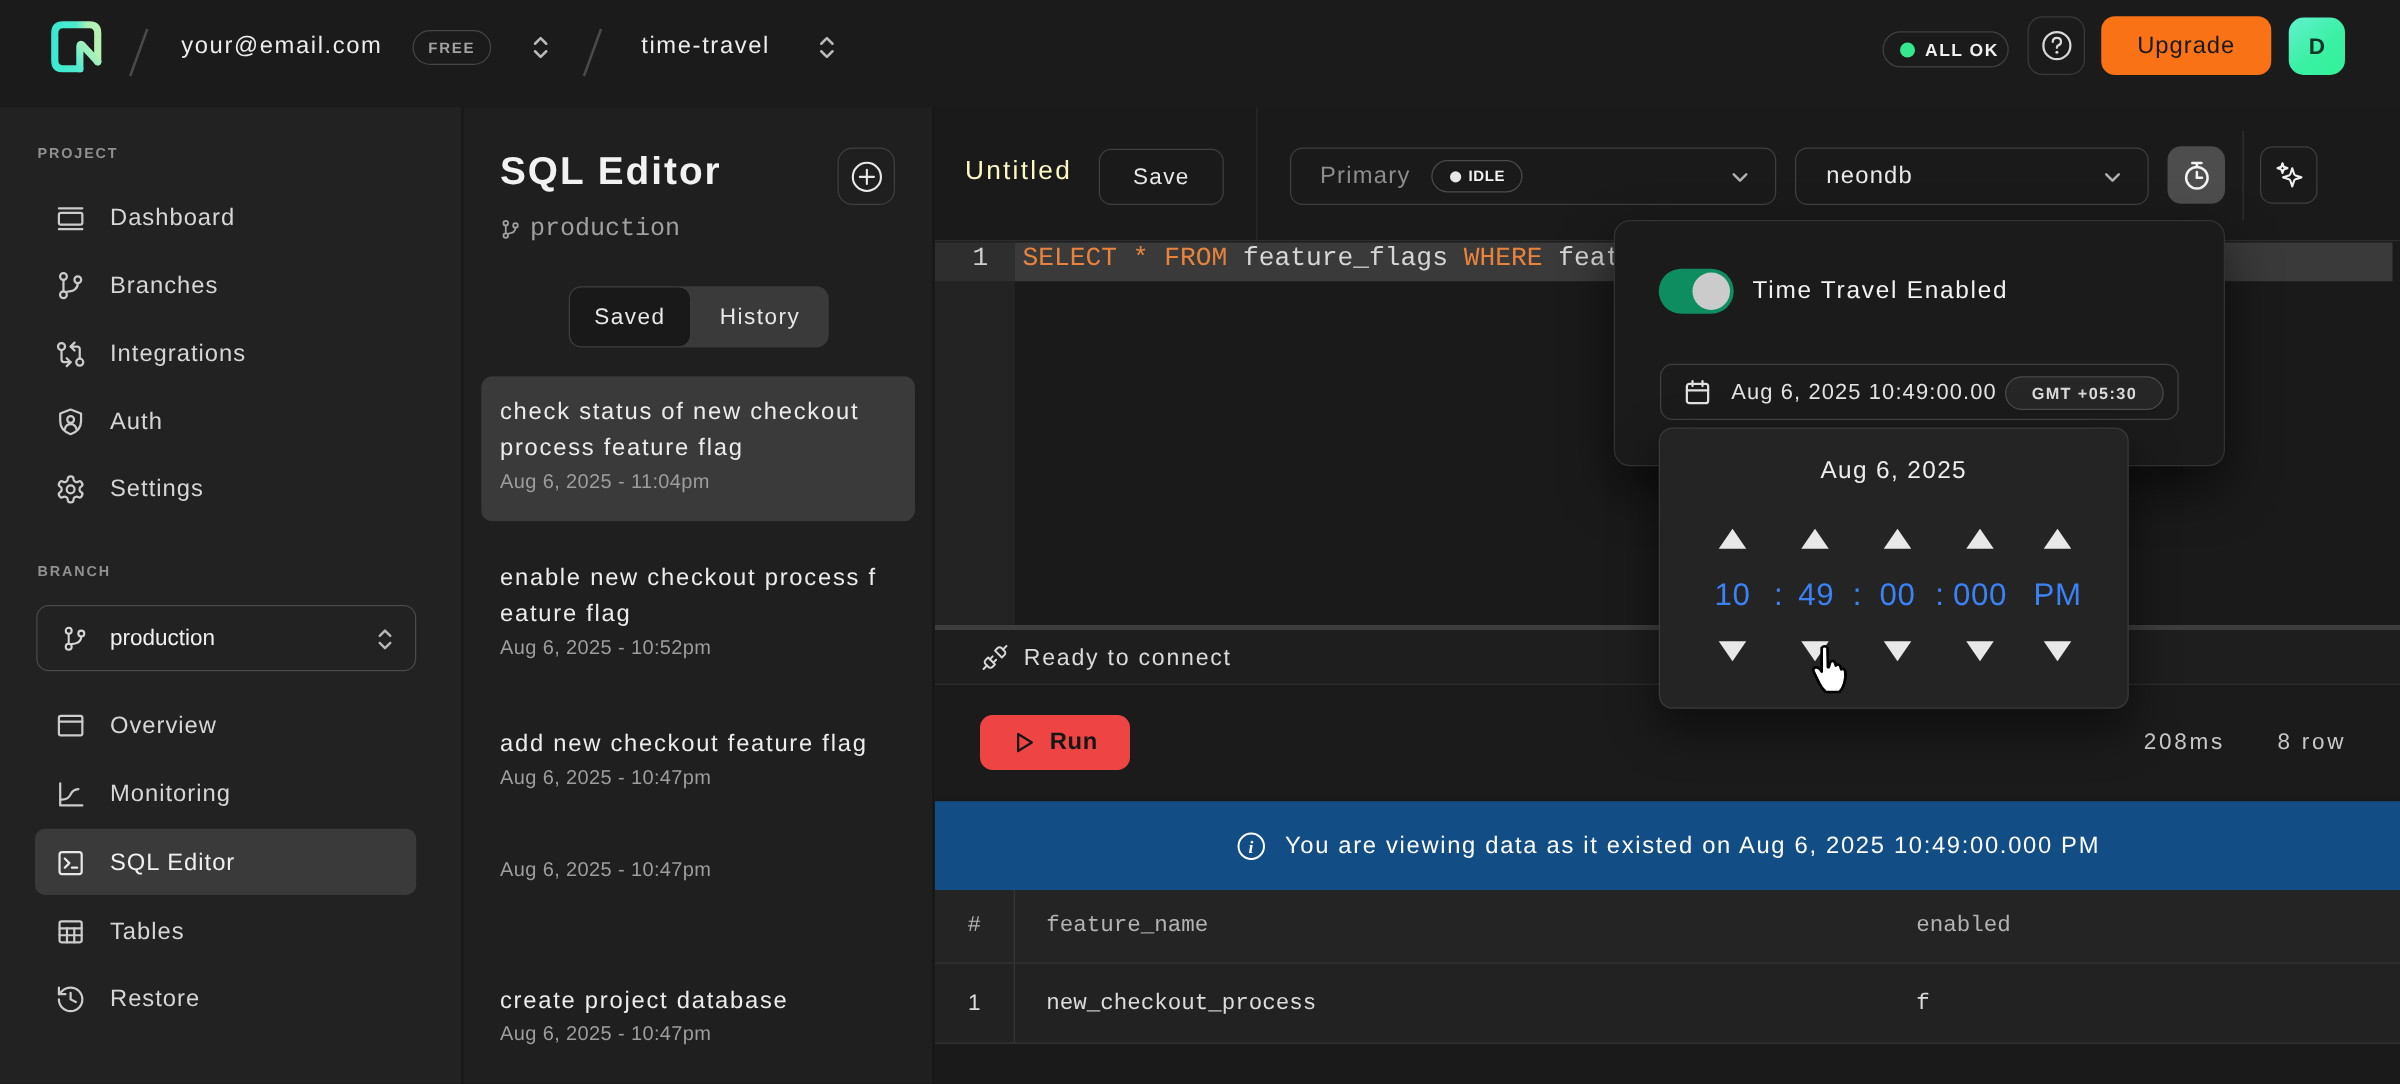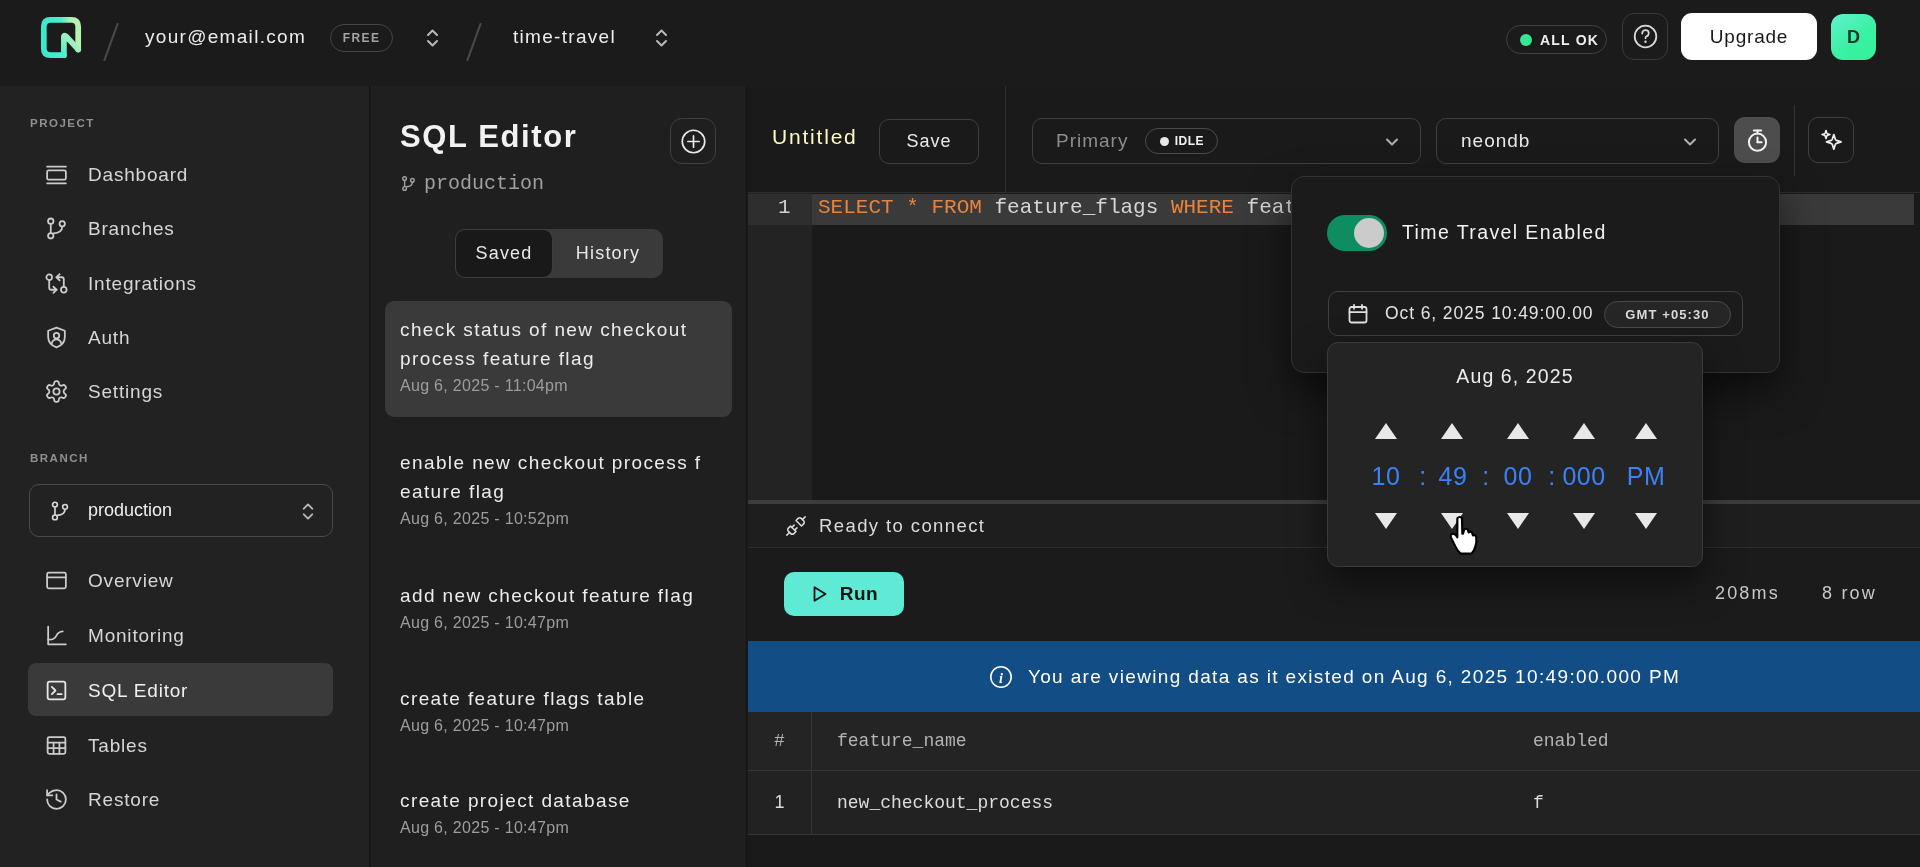--- a/index.html
+++ b/index.html
@@ -10,21 +10,21 @@
   .mono { font-family:"Liberation Mono", monospace; }
 
   
   #topbar { left:0; top:0; width:1920px; height:86px; background:#1b1b1b; }
   .slash { width:2px; height:40px; background:#4a4a4a; transform:rotate(20deg); }
   .pill { border:1px solid #454545; border-radius:999px; display:flex; align-items:center; justify-content:center; }
   #freepill { left:330px; top:24px; width:63px; height:28px; font-size:12px; font-weight:bold; letter-spacing:1.4px; color:#a3a3a3;text-align:center; }
   #allok { left:1506px; top:25px; width:101px; height:29px; border:1px solid #414141; border-radius:999px; display:flex; align-items:center; gap:8px; padding-left:13px; font-size:14px; font-weight:bold; color:#f0f0f0; letter-spacing:1.2px;}
   #allok .dot { width:12px; height:12px; border-radius:50%; background:#35e78f; }
   #helpbtn { left:1622px; top:13px; width:46px; height:47px; border:1px solid #3a3a3a; border-radius:12px; display:flex; align-items:center; justify-content:center; }
-  #upgrade { left:1681px; top:13px; width:136px; height:47px; background:#ffffff; border-radius:11px; color:#1a1a1a; font-size:19px; letter-spacing:.8px; display:flex; align-items:center; justify-content:center; }
+  #upgrade { left:1681px; top:13px; width:136px; height:47px; background:#f97316; border-radius:11px; color:#1a1a1a; font-size:19px; letter-spacing:.8px; display:flex; align-items:center; justify-content:center; }
   #avatar { left:1831px; top:14px; width:45px; height:46px; border-radius:12px; background:linear-gradient(140deg,#62f1cf 0%, #3bf0a4 55%, #32f298 100%); color:#123326; font-size:18px; font-weight:bold; display:flex; align-items:center; justify-content:center; }
 
   
   #sidebar { left:0; top:86px; width:370px; height:781px; background:#222222; border-right:1px solid #141414; }
   .sectlabel { font-size:11.5px; font-weight:bold; letter-spacing:1.5px; color:#909090; }
   .navitem { position:absolute; left:44px; display:flex; align-items:center; gap:19px; font-size:19px; letter-spacing:.8px; color:#d6d6d6; }
   .navitem svg { flex:0 0 auto; }
   #selitem { left:28px; top:577px; width:305px; height:53px; background:#3a3a3a; border-radius:8px; }
   #branchsel { left:29px; top:398px; width:304px; height:53px; border:1px solid #4a4a4a; border-radius:10px; display:flex; align-items:center; }
 
@@ -61,21 +61,21 @@
   #lineno { left:30px; top:110px; font-size:21px; color:#cfcfcf; }
   #linestrip { left:64px; top:108px; width:1102px; height:31px; background:#3a3a3a; }
   #gutterhl { left:0; top:108px; width:64px; height:31px; background:#2e2e2e; }
   #code1 { left:70px; top:110px; font-size:21px; letter-spacing:0; color:#d6d6d6; white-space:pre; }
   .kw { color:#e8833e; }
 
   
   #dragbar { left:0; top:414px; width:1172px; height:4px; background:#3d3d3d; }
   #readybar { left:0; top:418px; width:1172px; height:44px; background:#1e1e1e; border-bottom:1px solid #2e2e2e; display:flex; align-items:center; gap:12px; padding-left:37px; font-size:18.5px; letter-spacing:1.4px; color:#dadada; }
   #runrow { left:0; top:463px; width:1172px; height:89px; background:#1b1b1b; }
-  #runbtn { left:36px; top:23px; width:120px; height:44px; background:#5eead4; border-radius:10px; display:flex; align-items:center; justify-content:center; gap:11px; color:#161616; font-size:19px; letter-spacing:.5px; font-weight:bold; }
+  #runbtn { left:36px; top:23px; width:120px; height:44px; background:#ef4444; border-radius:10px; display:flex; align-items:center; justify-content:center; gap:11px; color:#161616; font-size:19px; letter-spacing:.5px; font-weight:bold; }
   #stats { right:43px; top:0; height:89px; display:flex; align-items:center; gap:42px; font-size:18px; letter-spacing:2.2px; color:#c9c9c9; }
   #banner { left:0; top:555px; width:1172px; height:71px; background:#134d85; display:flex; align-items:center; justify-content:center; gap:14px; font-size:19px; letter-spacing:1.35px; color:#fff; }
   #rtable { left:0; top:626px; width:1172px; }
   .trow { display:flex; border-bottom:1px solid #363636; }
   .cnum { width:64px; display:flex; align-items:center; justify-content:center; border-right:1px solid #363636; }
   .cname { width:700px; padding-left:25px; display:flex; align-items:center; }
   .cen { flex:1; display:flex; align-items:center; padding-left:21px; }
   #thead { height:59px; background:#242424; color:#b3b3b3; font-size:18px; font-family:"Liberation Mono", monospace; }
   #trow1 { height:64px; background:#222222; color:#dcdcdc; font-size:18px; }
 
@@ -287,21 +287,20 @@
     </div>
   </div>
   <div class="qcard" style="top:581px;">
     <div style="padding:0 0 0 15px;">
       <div class="qtitle">add new checkout feature flag</div>
       <div class="qdate">Aug 6, 2025 - 10:47pm</div>
     </div>
   </div>
   <div class="qcard" style="top:684px;">
     <div style="padding:0 0 0 15px;">
-      <div class="qtitle">create feature flags table</div>
       <div class="qdate">Aug 6, 2025 - 10:47pm</div>
     </div>
   </div>
   <div class="qcard" style="top:786px;">
     <div style="padding:0 0 0 15px;">
       <div class="qtitle">create project database</div>
       <div class="qdate">Aug 6, 2025 - 10:47pm</div>
     </div>
   </div>
 
@@ -396,21 +395,21 @@
         <div class="knob"></div>
       </div>
     <div id="ttlabel" class="abs">Time Travel Enabled</div>
     <div id="dateinput" class="abs">
       <svg width="24" height="24" viewBox="0 0 24 24" fill="none" stroke="#e0e0e0" stroke-width="1.8" stroke-linecap="round">
         <rect x="3.5" y="5" width="17" height="15.5" rx="2"></rect>
         <path d="M8 2.8 V6.8"></path>
           <path d="M16 2.8 V6.8"></path>
           <path d="M3.5 10.2 H20.5"></path>
       </svg>
-      <span>Oct 6, 2025 10:49:00.00</span>
+      <span>Aug 6, 2025 10:49:00.00</span>
       <div id="gmtpill">GMT +05:30</div>
     </div>
   </div>
 
   <div id="timepanel" class="abs">
     <div id="tpdate" class="abs">Aug 6, 2025</div>
     <div class="tri triup" style="left:47px;  top:80px;"></div>
     <div class="tri triup" style="left:113px; top:80px;"></div>
     <div class="tri triup" style="left:179px; top:80px;"></div>
     <div class="tri triup" style="left:245px; top:80px;"></div>

